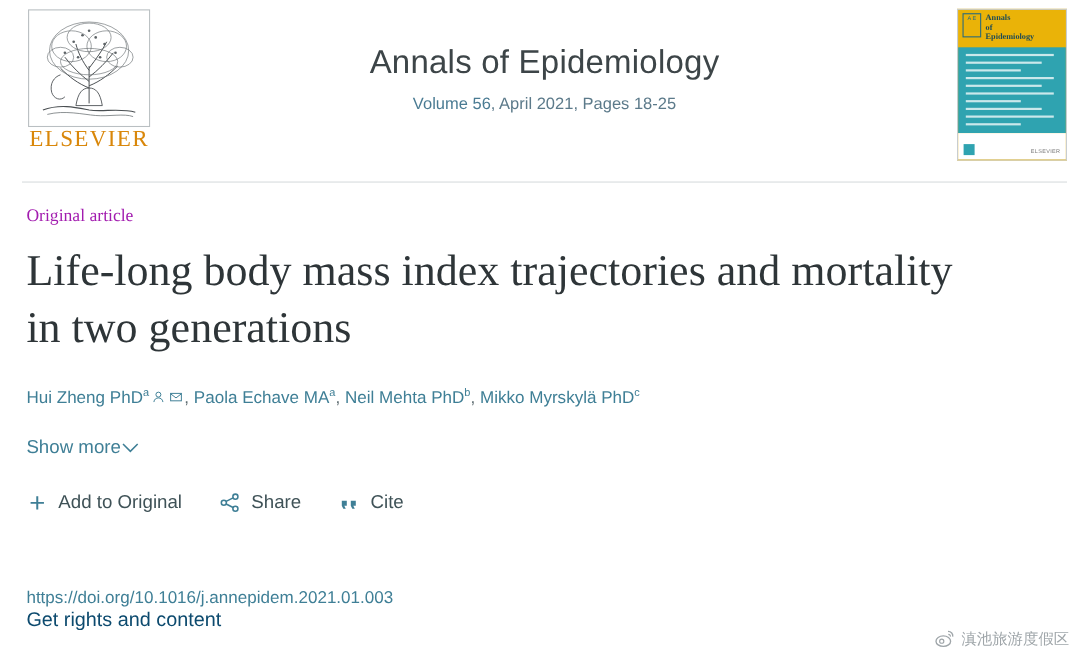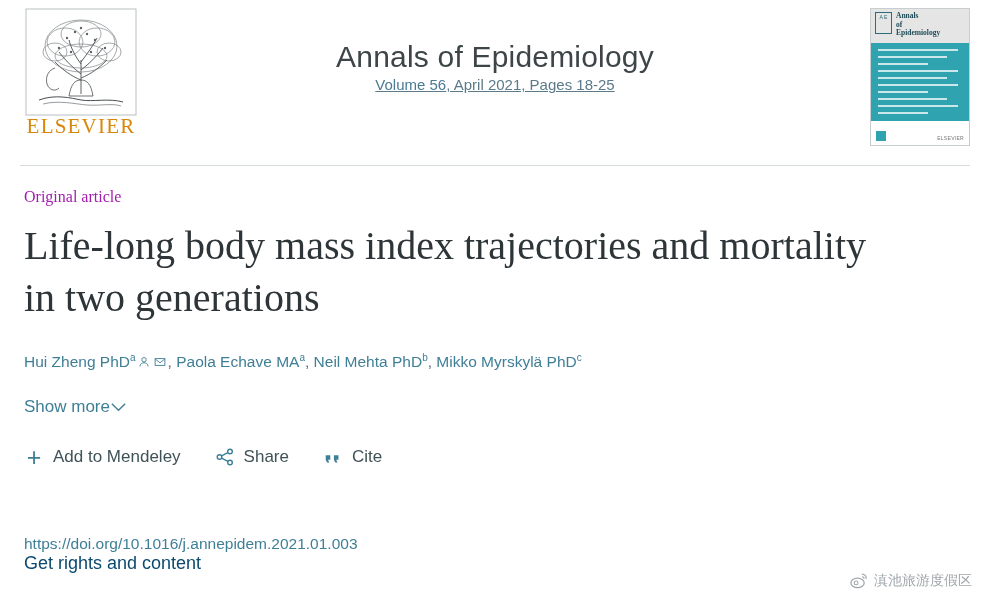--- a/index.html
+++ b/index.html
@@ -47,33 +47,32 @@
     left: 0; right: 0; top: 40px;
     text-align: center;
   }
   .journal-title {
     font-family: Liberation Sans, sans-serif;
     font-size: 30px;
     color: #3d4548;
     letter-spacing: 0.2px;
   }
   .journal-meta {
-    margin-top: 2px;
+    margin-top: 12px;
     font-size: 15px;
     color: #5c7a8a;
-    text-decoration: underline;
   }
   .journal-meta .vol { color: #4a7b93; }
 
   .cover {
     position: absolute;
     right: 20px; top: 8px;
     width: 100px; height: 138px;
     border: 1px solid #c8cdd0;
-    background: #e5e5e5;
+    background: #eab308;
     overflow: hidden;
   }
   .cover-top {
     height: 34px;
     display: flex;
     align-items: flex-start;
     padding: 3px 4px 0 4px;
     gap: 4px;
   }
   .cover-mark {
@@ -349,21 +348,21 @@
         <path d="M2 2 L10 10 L18 2" fill="none" stroke="#3f7f96" stroke-width="1.7"></path>
       </svg>
     </div>
 
     <div class="actions">
 
       <div class="action">
         <span class="glyph">
             <span class="plus-ico">+</span>
           </span>
-        <span>Add to Mendeley</span>
+        <span>Add to Original</span>
       </div>
 
       <div class="action">
         <span class="glyph">
           <svg viewBox="0 0 20 20" width="20" height="20">
             <circle cx="15" cy="4.5" r="2.3" fill="none" stroke="#3f7f96" stroke-width="1.4"></circle>
             <circle cx="15" cy="15.5" r="2.3" fill="none" stroke="#3f7f96" stroke-width="1.4"></circle>
             <circle cx="4.5" cy="10" r="2.3" fill="none" stroke="#3f7f96" stroke-width="1.4"></circle>
             <path d="M6.6 8.8 L12.9 5.6 M6.6 11.2 L12.9 14.4" stroke="#3f7f96" stroke-width="1.4" fill="none"></path>
           </svg>

